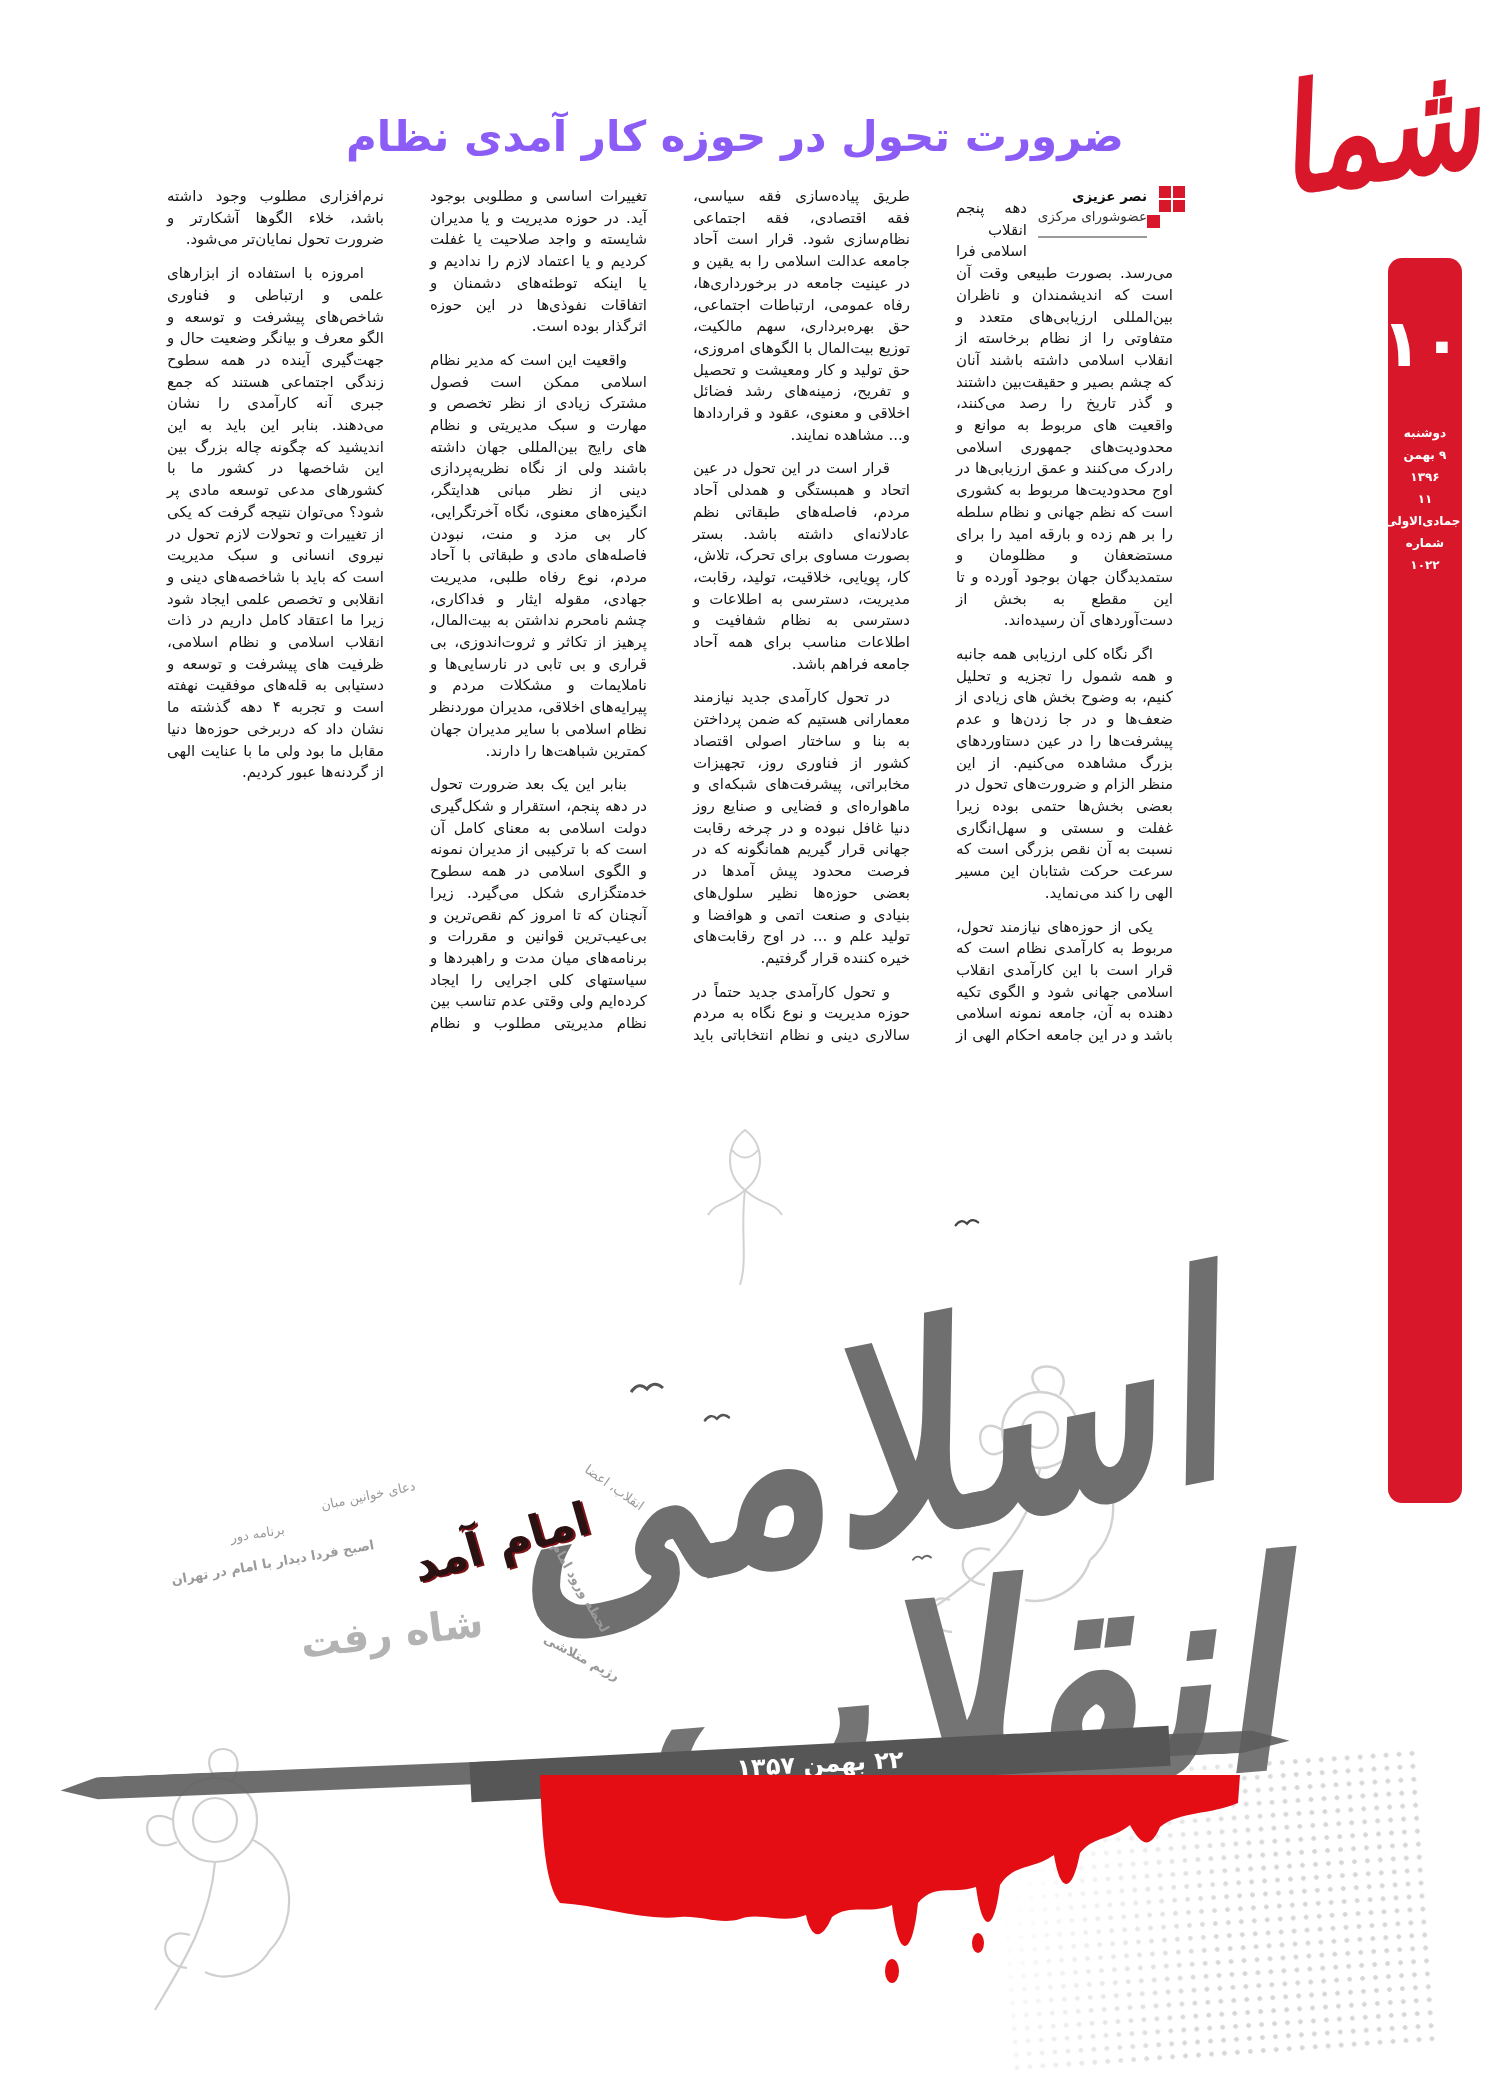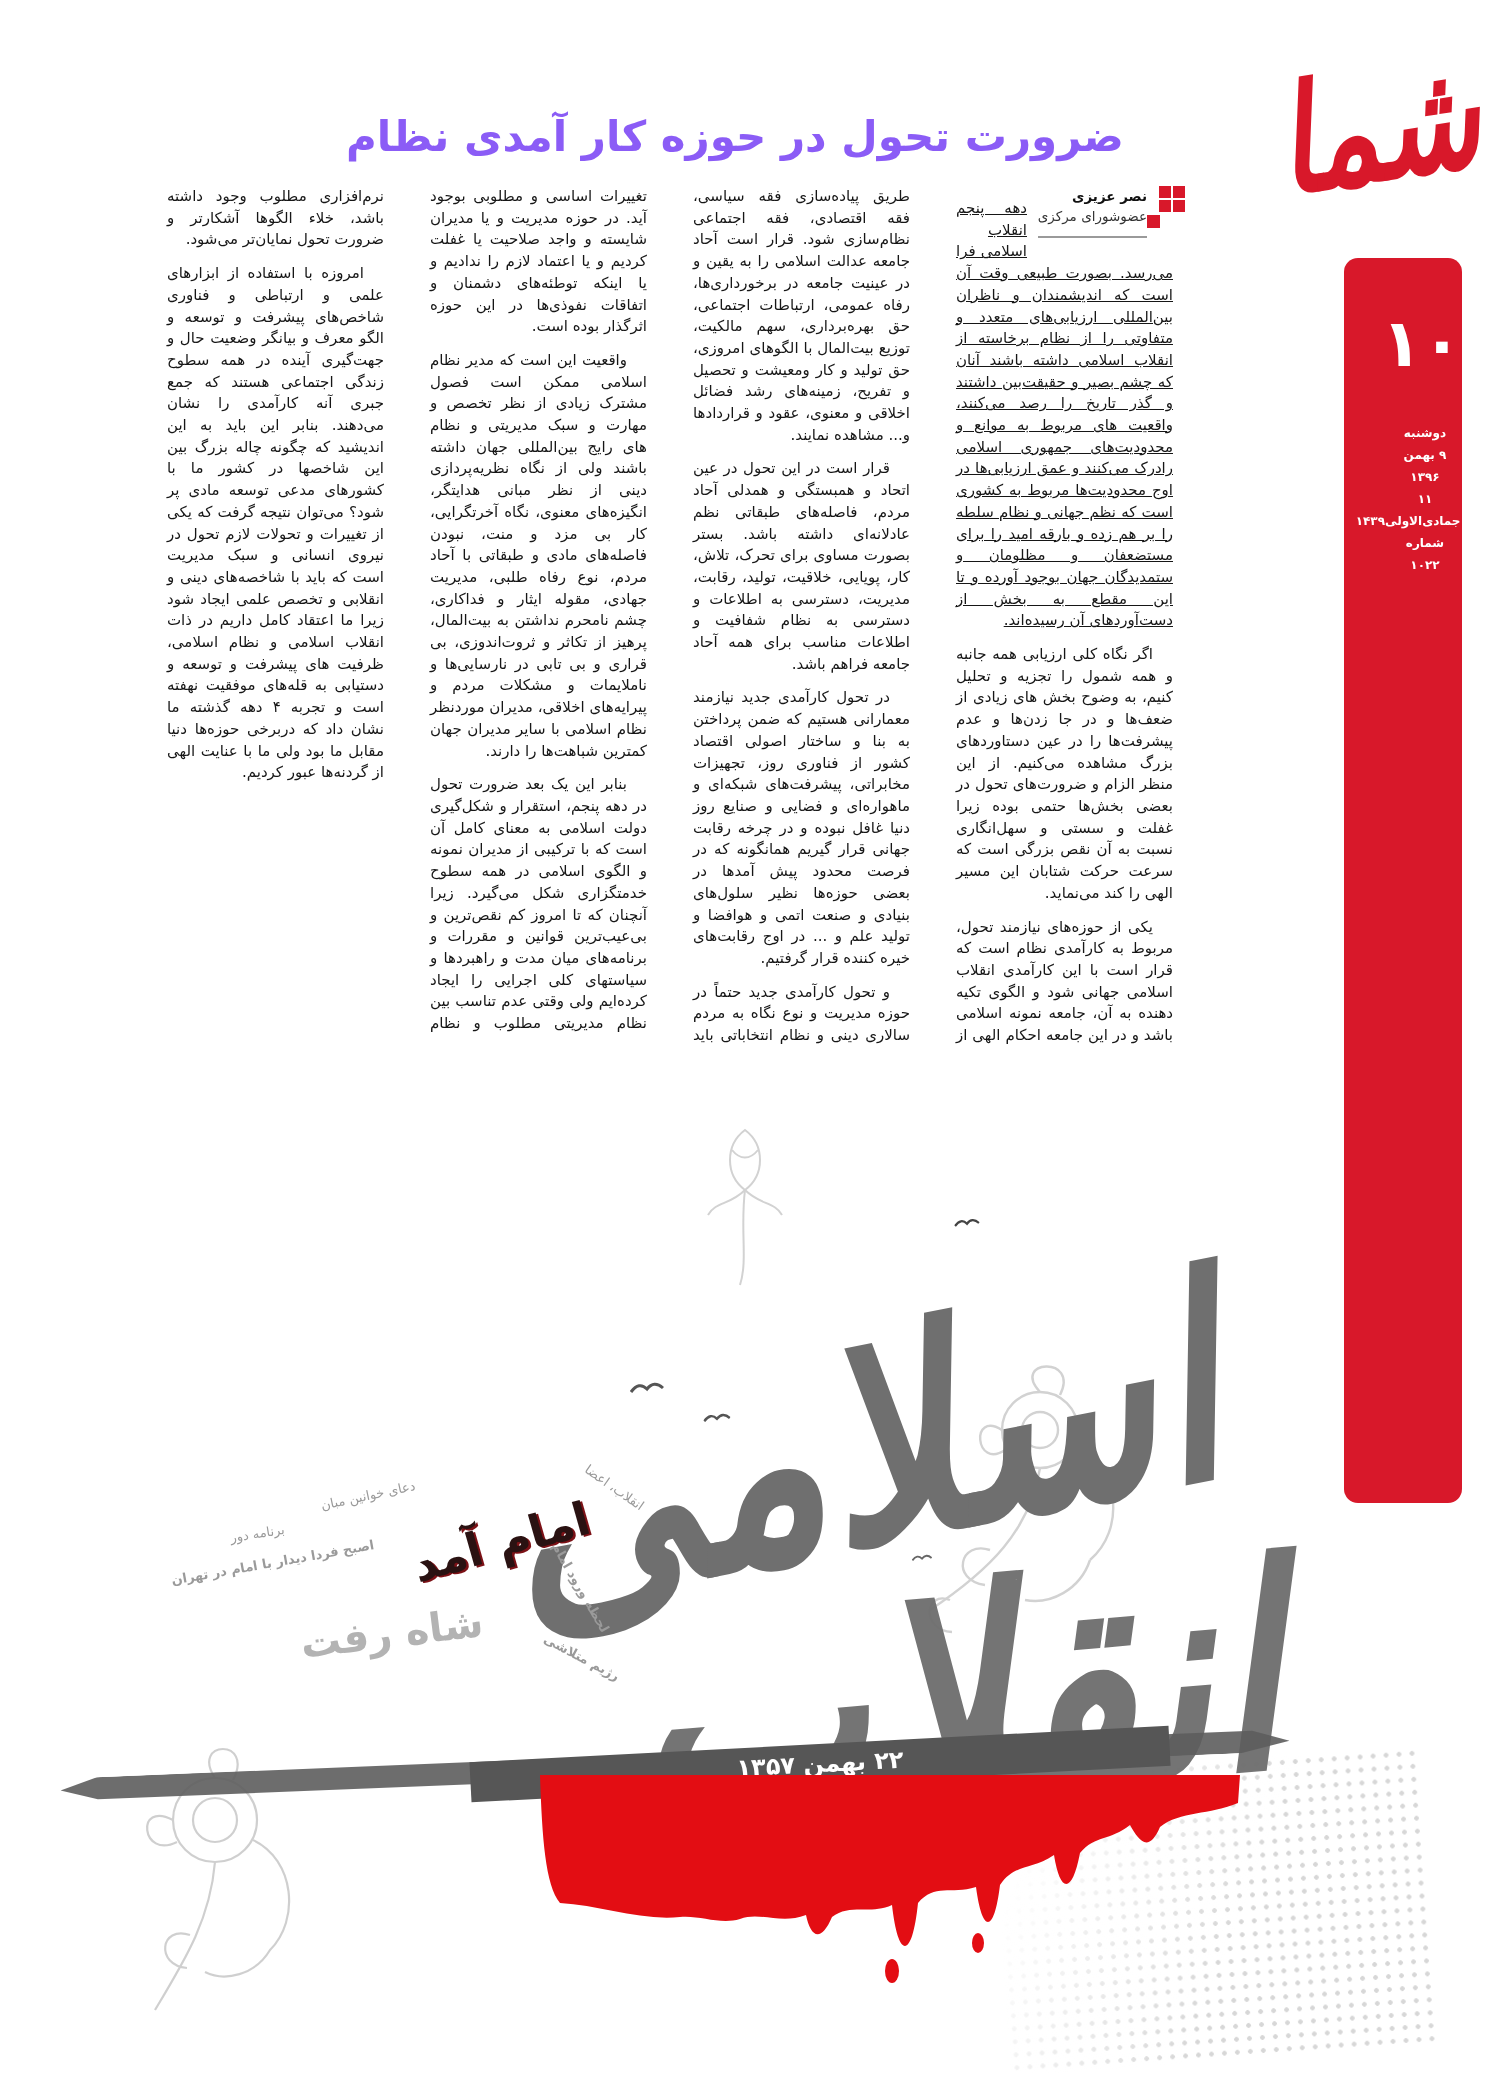--- a/index.html
+++ b/index.html
@@ -4,21 +4,21 @@
 <style>
   html,body{margin:0;padding:0;background:#ffffff;}
   body{width:1500px;height:2081px;position:relative;overflow:hidden;
        font-family:"DejaVu Sans",sans-serif;-webkit-font-smoothing:antialiased;}
 
   
   .shoma-logo{position:absolute;top:18px;right:20px;width:180px;height:235px;
       color:#d8182a;font-size:118px;font-weight:bold;font-style:italic;
       transform:rotate(-9deg) scaleY(1.25);line-height:220px;text-align:center;}
   .rail{position:absolute;top:258px;right:38px;width:74px;height:1245px;
-      background:#d8182a;border-radius:14px;color:#fff;text-align:center;padding-left:44px;}
+      background:#d8182a;border-radius:14px;color:#fff;text-align:center;}
   .rail .pagenum{font-size:66px;font-weight:bold;margin-top:26px;line-height:120px;}
   .rail .dates{margin-top:14px;font-size:12.5px;line-height:23px;font-weight:bold;
       transform:scale(.96);}
   
   .headline{position:absolute;top:84px;right:195px;left:165px;height:100px;
       font-size:42px;font-weight:bold;color:#8b5cf6;text-align:center;
       letter-spacing:-1px;margin-top:28px;}
   
   .byline{float:right;width:148px;height:62px;margin:0 0 6px 10px;
       display:flex;flex-direction:row;align-items:flex-start;}
@@ -29,21 +29,21 @@
   .win-icon .small{position:absolute;bottom:2px;left:0;width:13px;height:13px;background:#d8182a;}
   .byline .txt{font-size:13.5px;line-height:20px;}
   .byline .name{font-weight:bold;color:#111;}
   .byline .role{color:#333;border-bottom:2px solid #9a9a9a;padding-bottom:10px;}
   
   .article{position:absolute;top:186px;right:315px;width:1030px;height:862px;
       direction:rtl;column-count:4;column-gap:22px;column-fill:auto;
       font-size:15px;line-height:21.7px;text-align:justify;color:#161616;
       overflow:hidden;}
   .article p{margin:12px;text-indent:20px;}
-  .article p:first-of-type{text-indent:0;text-decoration:underline;}
+  .article p:first-of-type{text-indent:0;}
   
   .art{position:absolute;top:1080px;left:0;width:1500px;height:1001px;overflow:hidden;}
   .halftone{position:absolute;right:70px;bottom:20px;width:430px;height:300px;
       background-image:radial-gradient(#bdbdbd 2px,transparent 2.6px);
       background-size:13px 13px;opacity:.6;transform:rotate(-4deg);}
   .halftone:after{content:"";position:absolute;inset:0;
       background:linear-gradient(115deg,#fff 12%,transparent 55%);}
   .islami{position:absolute;top:245px;left:520px;width:700px;
       color:#6f6f6f;font-size:235px;font-weight:bold;font-style:italic;
       transform:rotate(-11deg) scaleY(1.18);line-height:240px;white-space:nowrap;}

